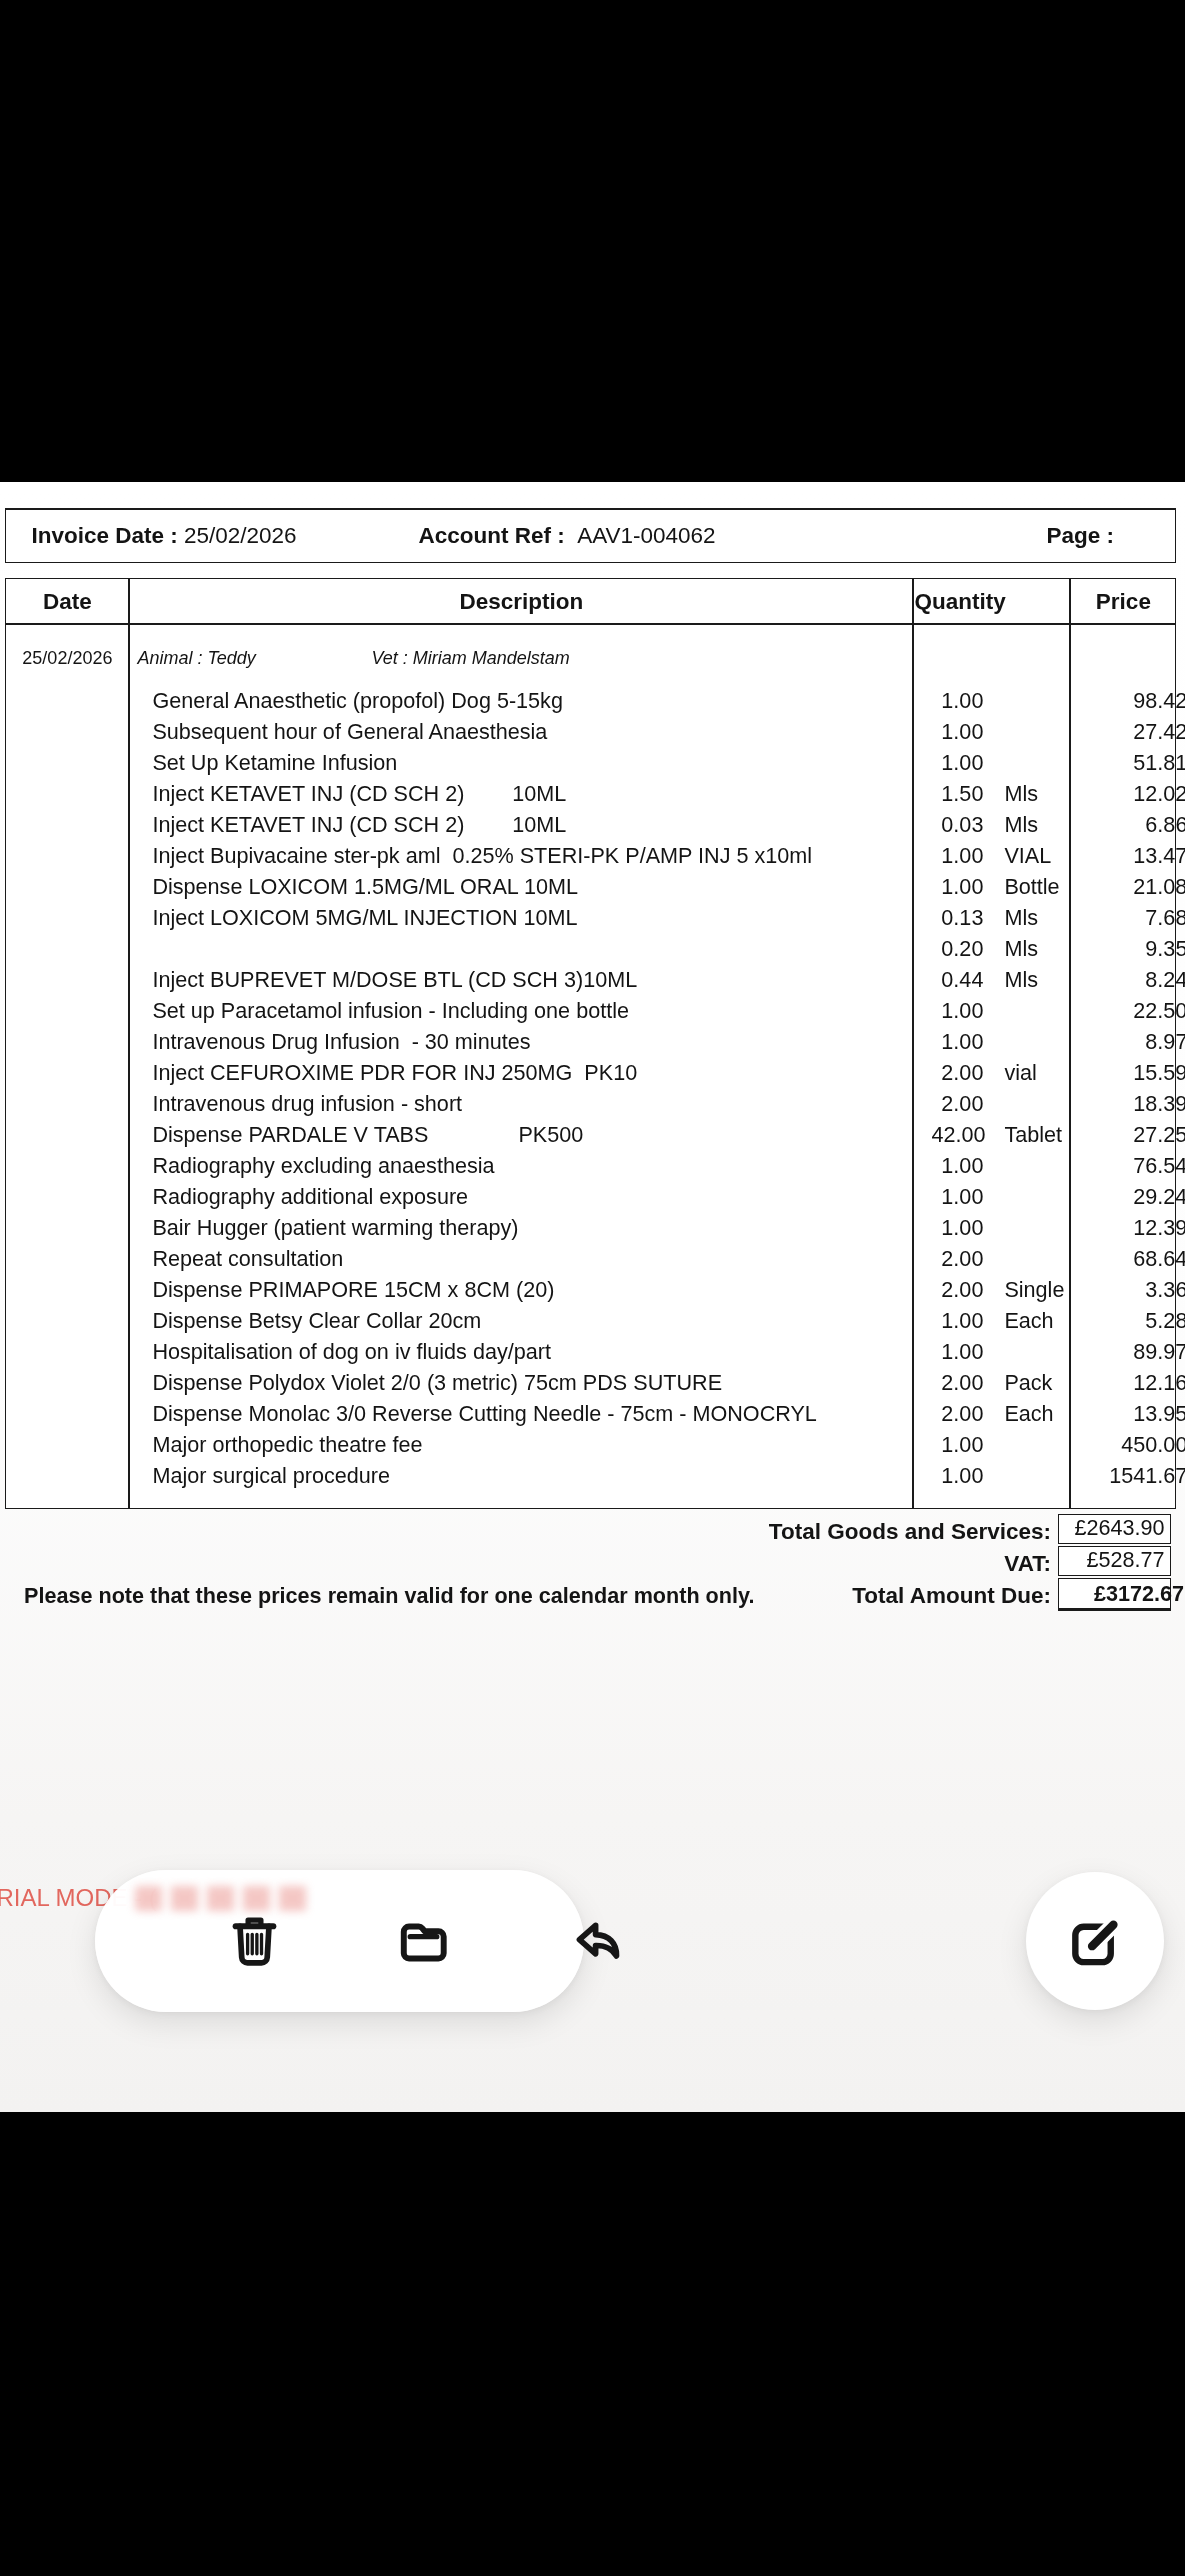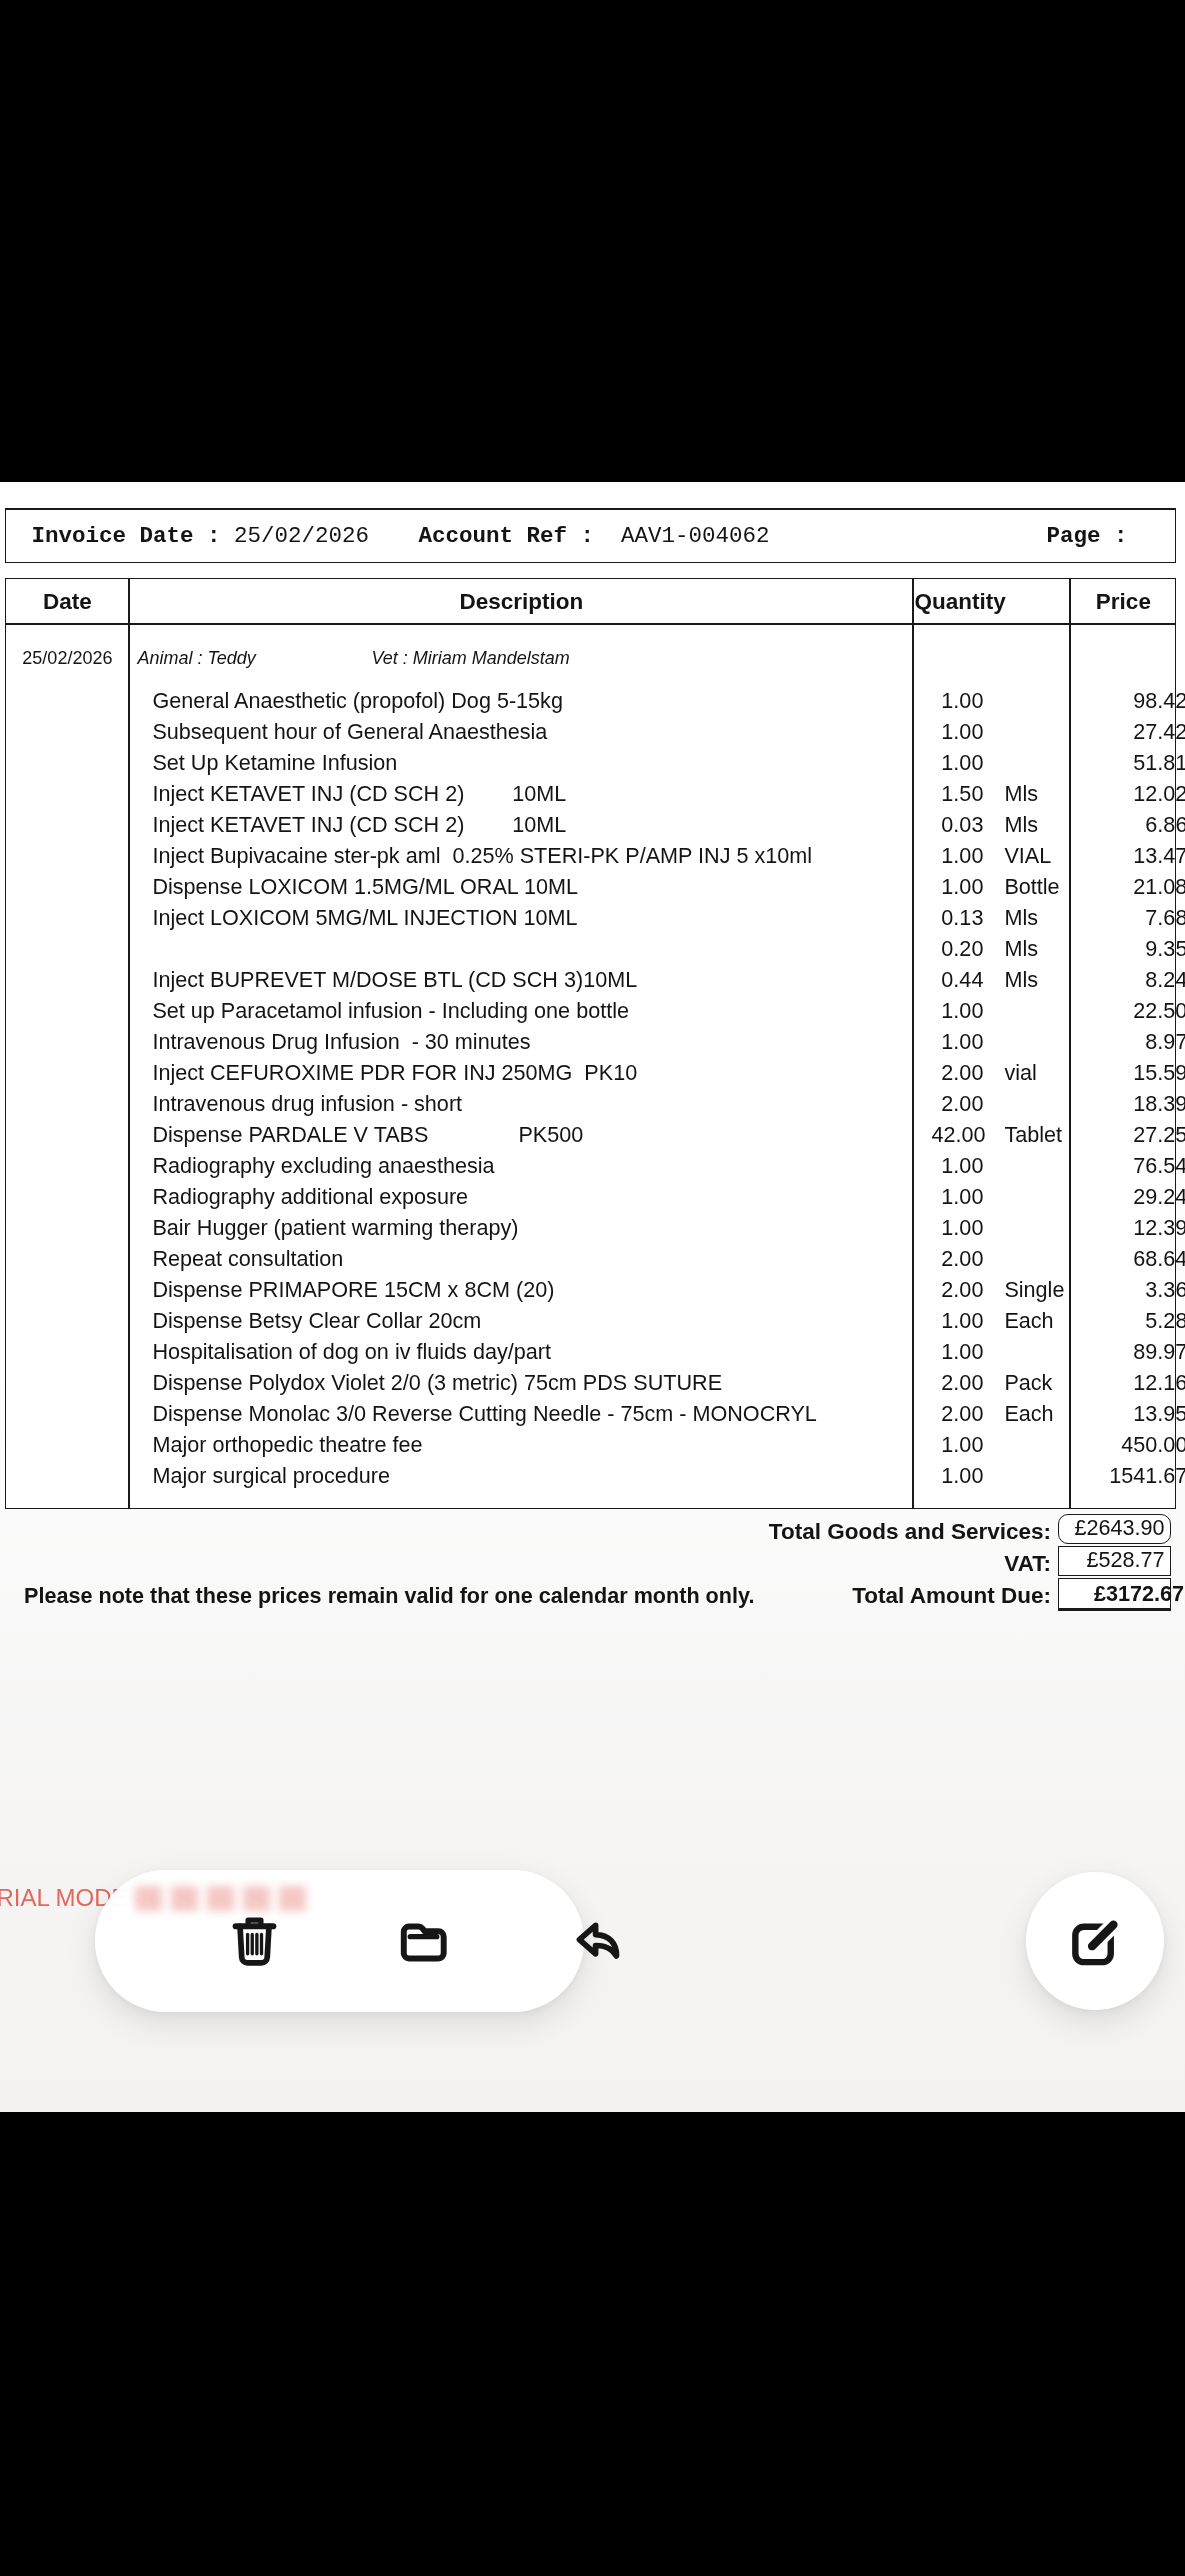--- a/index.html
+++ b/index.html
@@ -8,21 +8,21 @@
   .bar{position:absolute;left:0;width:1186px;background:#000;}
   #bar-top{top:0;height:482px;}
   #bar-bottom{top:2113px;height:463px;}
   #viewer{position:absolute;left:0;top:482px;width:1186px;height:1630px;
           background:linear-gradient(180deg,#ffffff 0%,#fdfdfd 55%,#f6f5f4 82%,#f3f2f1 100%);}
 
   
   #inv-header{position:absolute;left:5.4px;top:26px;width:1169px;height:52px;
     border:1.8px solid #1a1a1a;border-top-width:2.7px;background:#fff;
     display:flex;align-items:center;font-size:22.5px;}
-  .hdr-group{display:flex;align-items:baseline;white-space:pre;font-family:Liberation Mono, monospace;}
+  .hdr-group{display:flex;align-items:baseline;white-space:pre;}
   .hdr-label{font-weight:bold;}
   #hdr-date{position:absolute;left:25px;}
   #hdr-ref{position:absolute;left:412px;}
   #hdr-page{position:absolute;left:1040px;}
   #hdr-page .hdr-value{display:inline-block;width:106px;text-align:right;}
 
   
   #inv-table{position:absolute;left:5.4px;top:96px;width:1169px;height:929px;
     border:1.8px solid #1a1a1a;background:#fff;}
   .vline{position:absolute;top:0;bottom:0;width:1.8px;background:#1a1a1a;}
@@ -45,21 +45,21 @@
   .row{position:relative;height:31px;line-height:31px;}
   .cell-desc{position:absolute;left:131px;white-space:pre;}
   .cell-qty{position:absolute;left:910px;width:52px;text-align:right;}
   .cell-unit{position:absolute;left:983px;}
   .cell-price{position:absolute;left:1065px;width:101px;text-align:right;padding-right:7.2px;}
 
   
   .tot-box{position:absolute;left:1058px;width:113px;background:#fff;
     border:1.8px solid #1a1a1a;font-size:21.6px;text-align:right;
     padding-right:5.4px;box-sizing:border-box;}
-  #tot-goods-box{top:1032px;height:30px;line-height:26px;border-radius:10px;}
+  #tot-goods-box{top:1032px;height:30px;line-height:26px;}
   #tot-vat-box{top:1064px;height:30px;line-height:26px;}
   #tot-due-box{top:1096px;height:33px;line-height:29px;font-weight:bold;border-bottom-width:3.6px;padding-left:35px;}
   .tot-label{position:absolute;width:539px;text-align:right;right:135px;
     font-weight:bold;font-size:22.5px;}
   #tot-goods-label{top:1037px;} #tot-vat-label{top:1069px;} #tot-due-label{top:1101px;}
   #price-note{position:absolute;left:24px;top:1101px;font-weight:bold;font-size:21.6px;}
 
   
   #toolbar-pill{position:absolute;left:95px;top:1388px;width:489px;height:142px;
     background:rgba(255,255,255,0.97);border-radius:71px;

